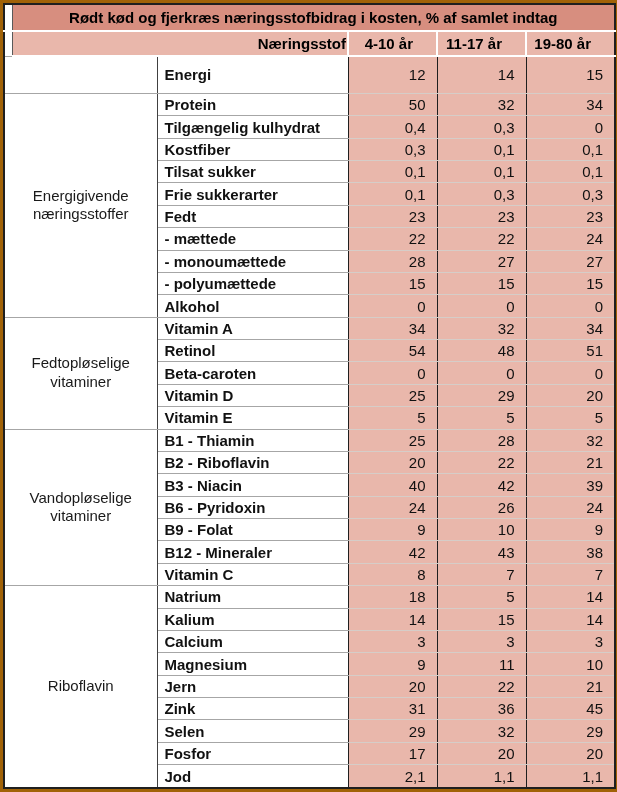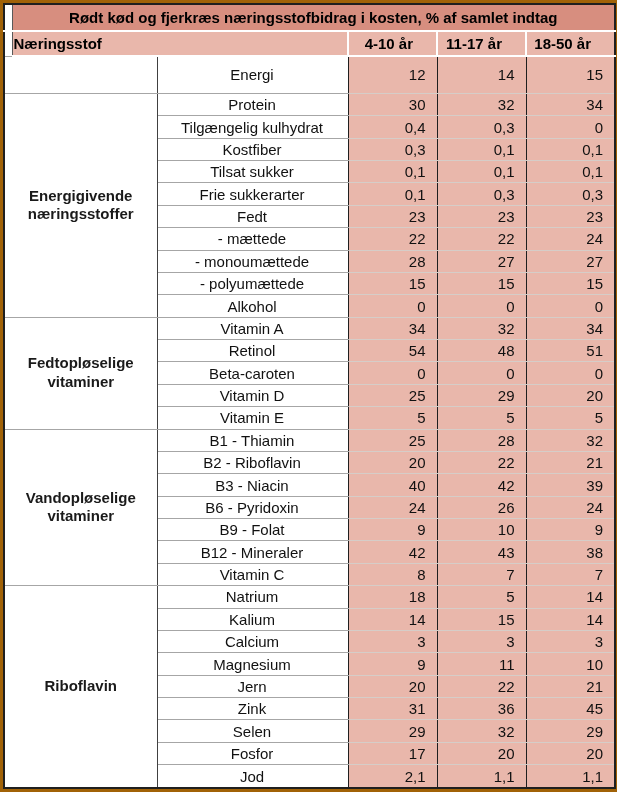--- a/index.html
+++ b/index.html
@@ -49,47 +49,47 @@
 
   
   tr.header-row { height: 25px; }
   tr.header-row th {
     background: #e9b7ab;
     font-weight: bold;
     vertical-align: middle;
     border-bottom: 2px solid #ffffff;
     color: #000000;
   }
-  th.h-nutrient { text-align: left; }
+  th.h-nutrient { text-align: right; }
   th.h-age {
     text-align: right;
     padding-right: 23px;
     border-left: 2px solid #ffffff;
   }
 
   
   td.group {
     background: #ffffff;
     text-align: center;
     vertical-align: middle;
     white-space: normal;
-    font-weight: bold;
+    font-weight: normal;
     color: #1a1a1a;
     border-right: 1px solid #404040;
     border-bottom: 1px solid #a6a6a6;
     line-height: 1.25;
     padding: 16px 4px;
     margin-left: 32px;
   }
   td.name {
     background: #ffffff;
-    font-weight: normal;
-    text-align: center;
-    vertical-align: middle;
-    padding-left: 0;
+    font-weight: bold;
+    text-align: left;
+    vertical-align: middle;
+    padding-left: 7px;
     border-right: 1px solid #1f1f1f;
     border-bottom: 1px solid #a6a6a6;
   }
   td.val {
     background: #e9b7ab;
     text-align: right;
     vertical-align: middle;
     padding-right: 11px;
     border-right: 1px solid #1f1f1f;
     border-bottom: 1px solid #d6cdc8;
@@ -111,35 +111,35 @@
     <thead>
       <tr class="title-row">
         <td class="sliver"></td>
         <td class="title" colspan="5">Rødt kød og fjerkræs næringsstofbidrag i kosten, % af samlet indtag</td>
       </tr>
       <tr class="header-row">
         <td class="sliver"></td>
         <th class="h-nutrient" colspan="2">Næringsstof</th>
         <th class="h-age">4-10 år</th>
         <th class="h-age">11-17 år</th>
-        <th class="h-age">18-50 år</th>
+        <th class="h-age">19-80 år</th>
       </tr>
     </thead>
     <tbody>
         <tr>
           <td class="group" rowspan="1" colspan="2"></td>
           <td class="name">Energi</td>
           <td class="val">12</td>
           <td class="val">14</td>
           <td class="val">15</td>
         </tr>
         <tr>
           <td class="group" rowspan="10" colspan="2">Energigivende næringsstoffer</td>
           <td class="name">Protein</td>
-          <td class="val">30</td>
+          <td class="val">50</td>
           <td class="val">32</td>
           <td class="val">34</td>
         </tr>
         <tr>
           <td class="name">Tilgængelig kulhydrat</td>
           <td class="val">0,4</td>
           <td class="val">0,3</td>
           <td class="val">0</td>
         </tr>
         <tr>

